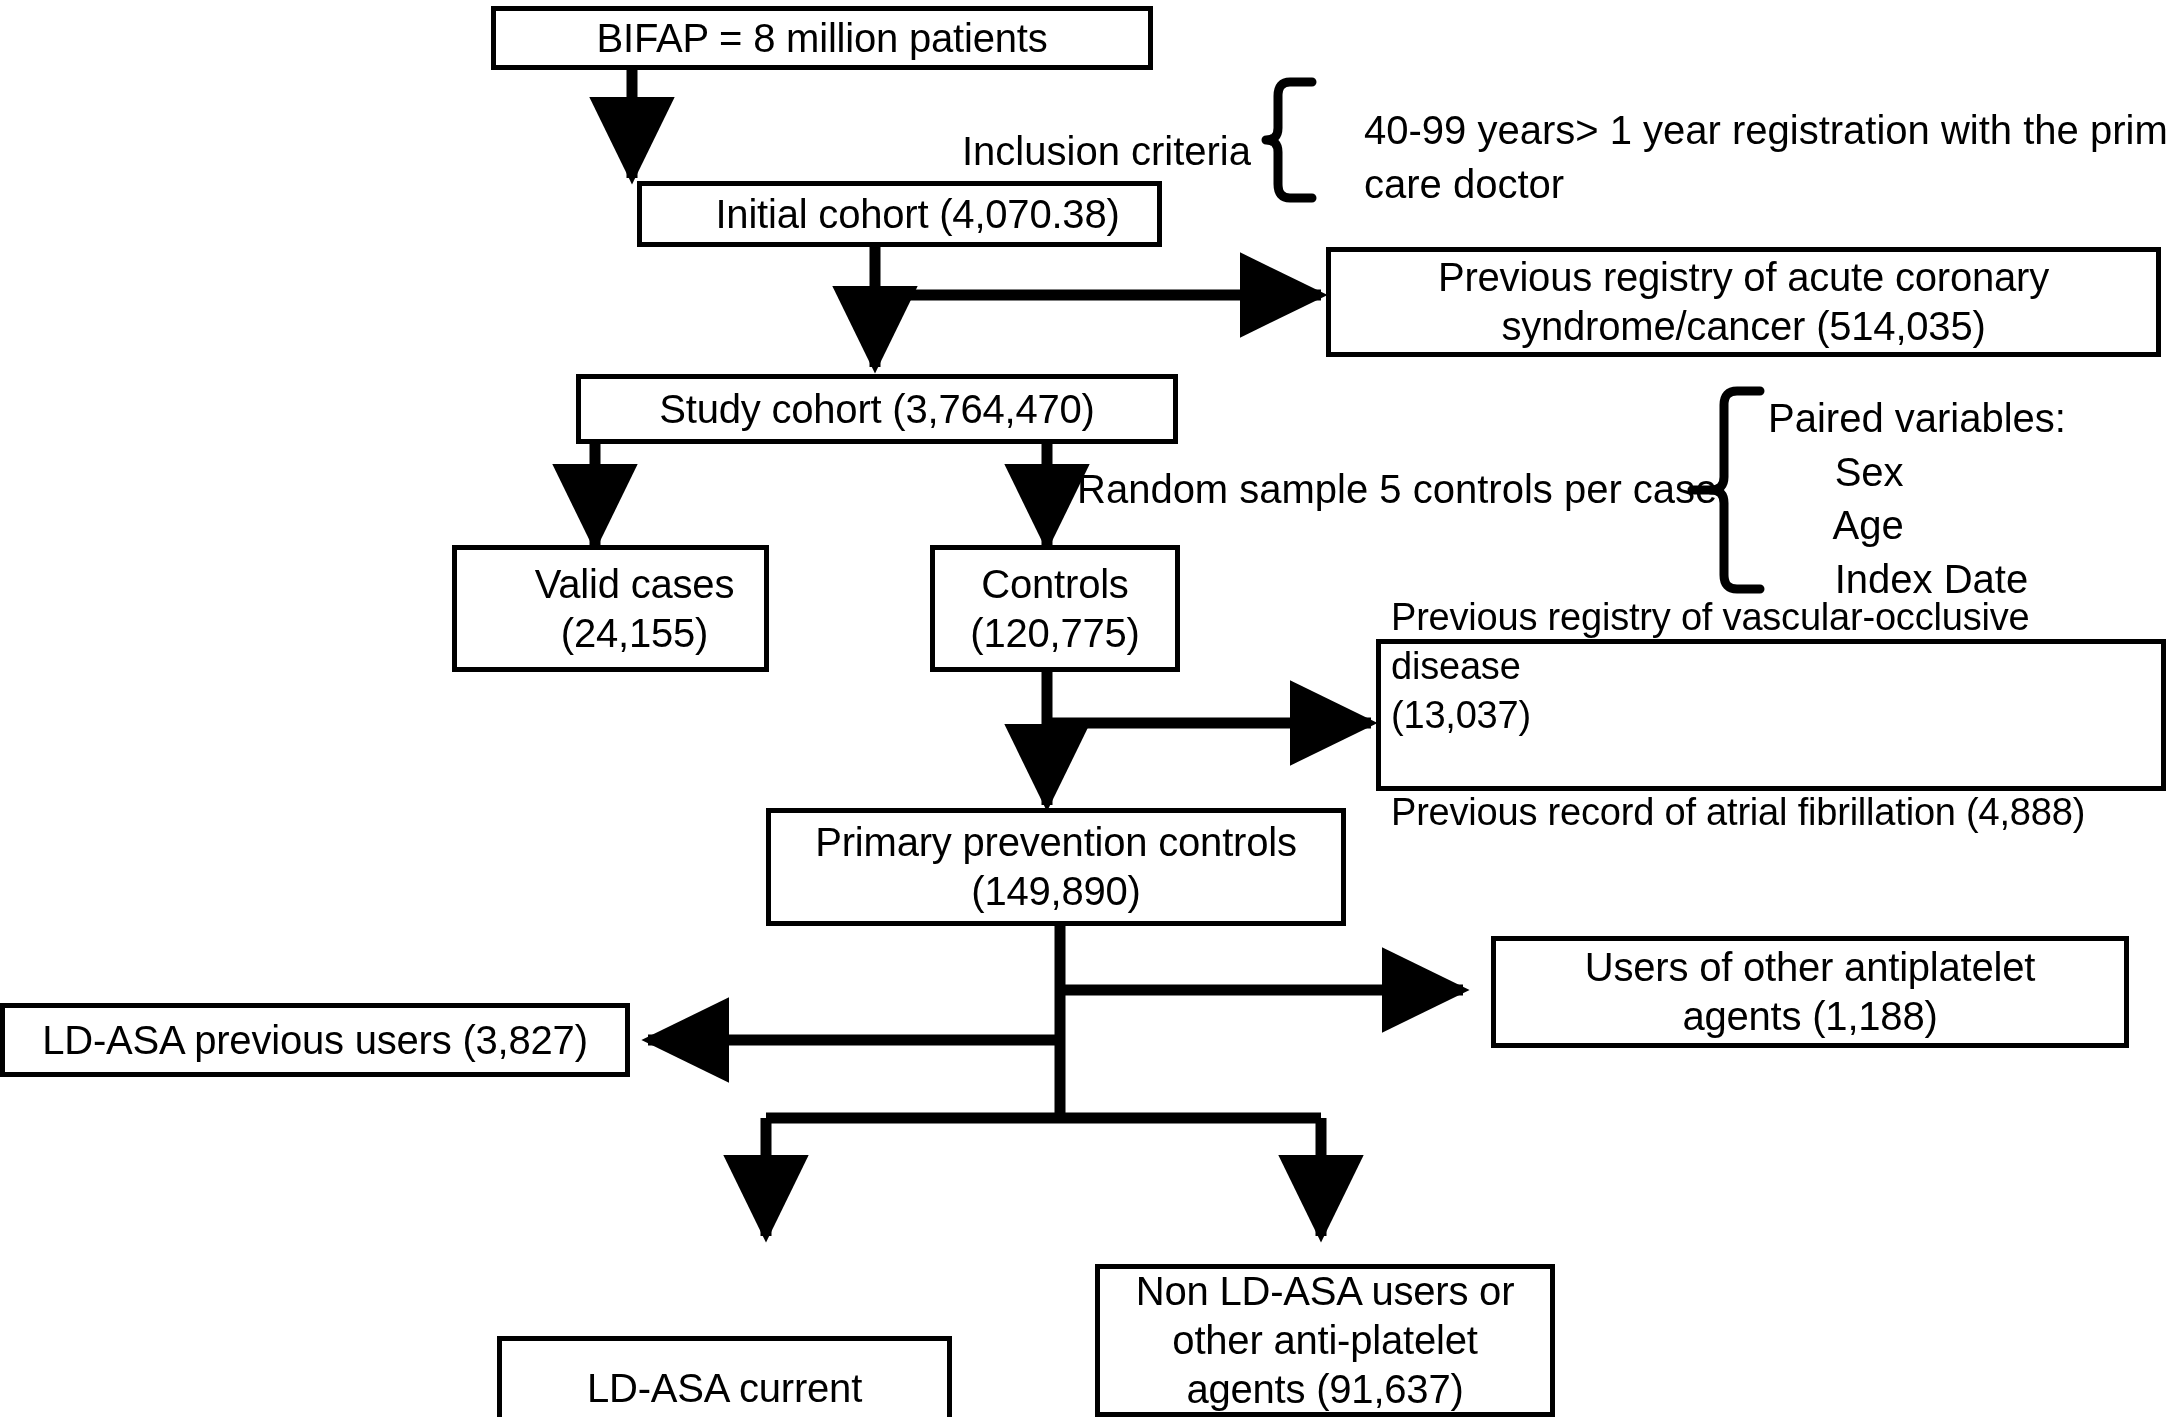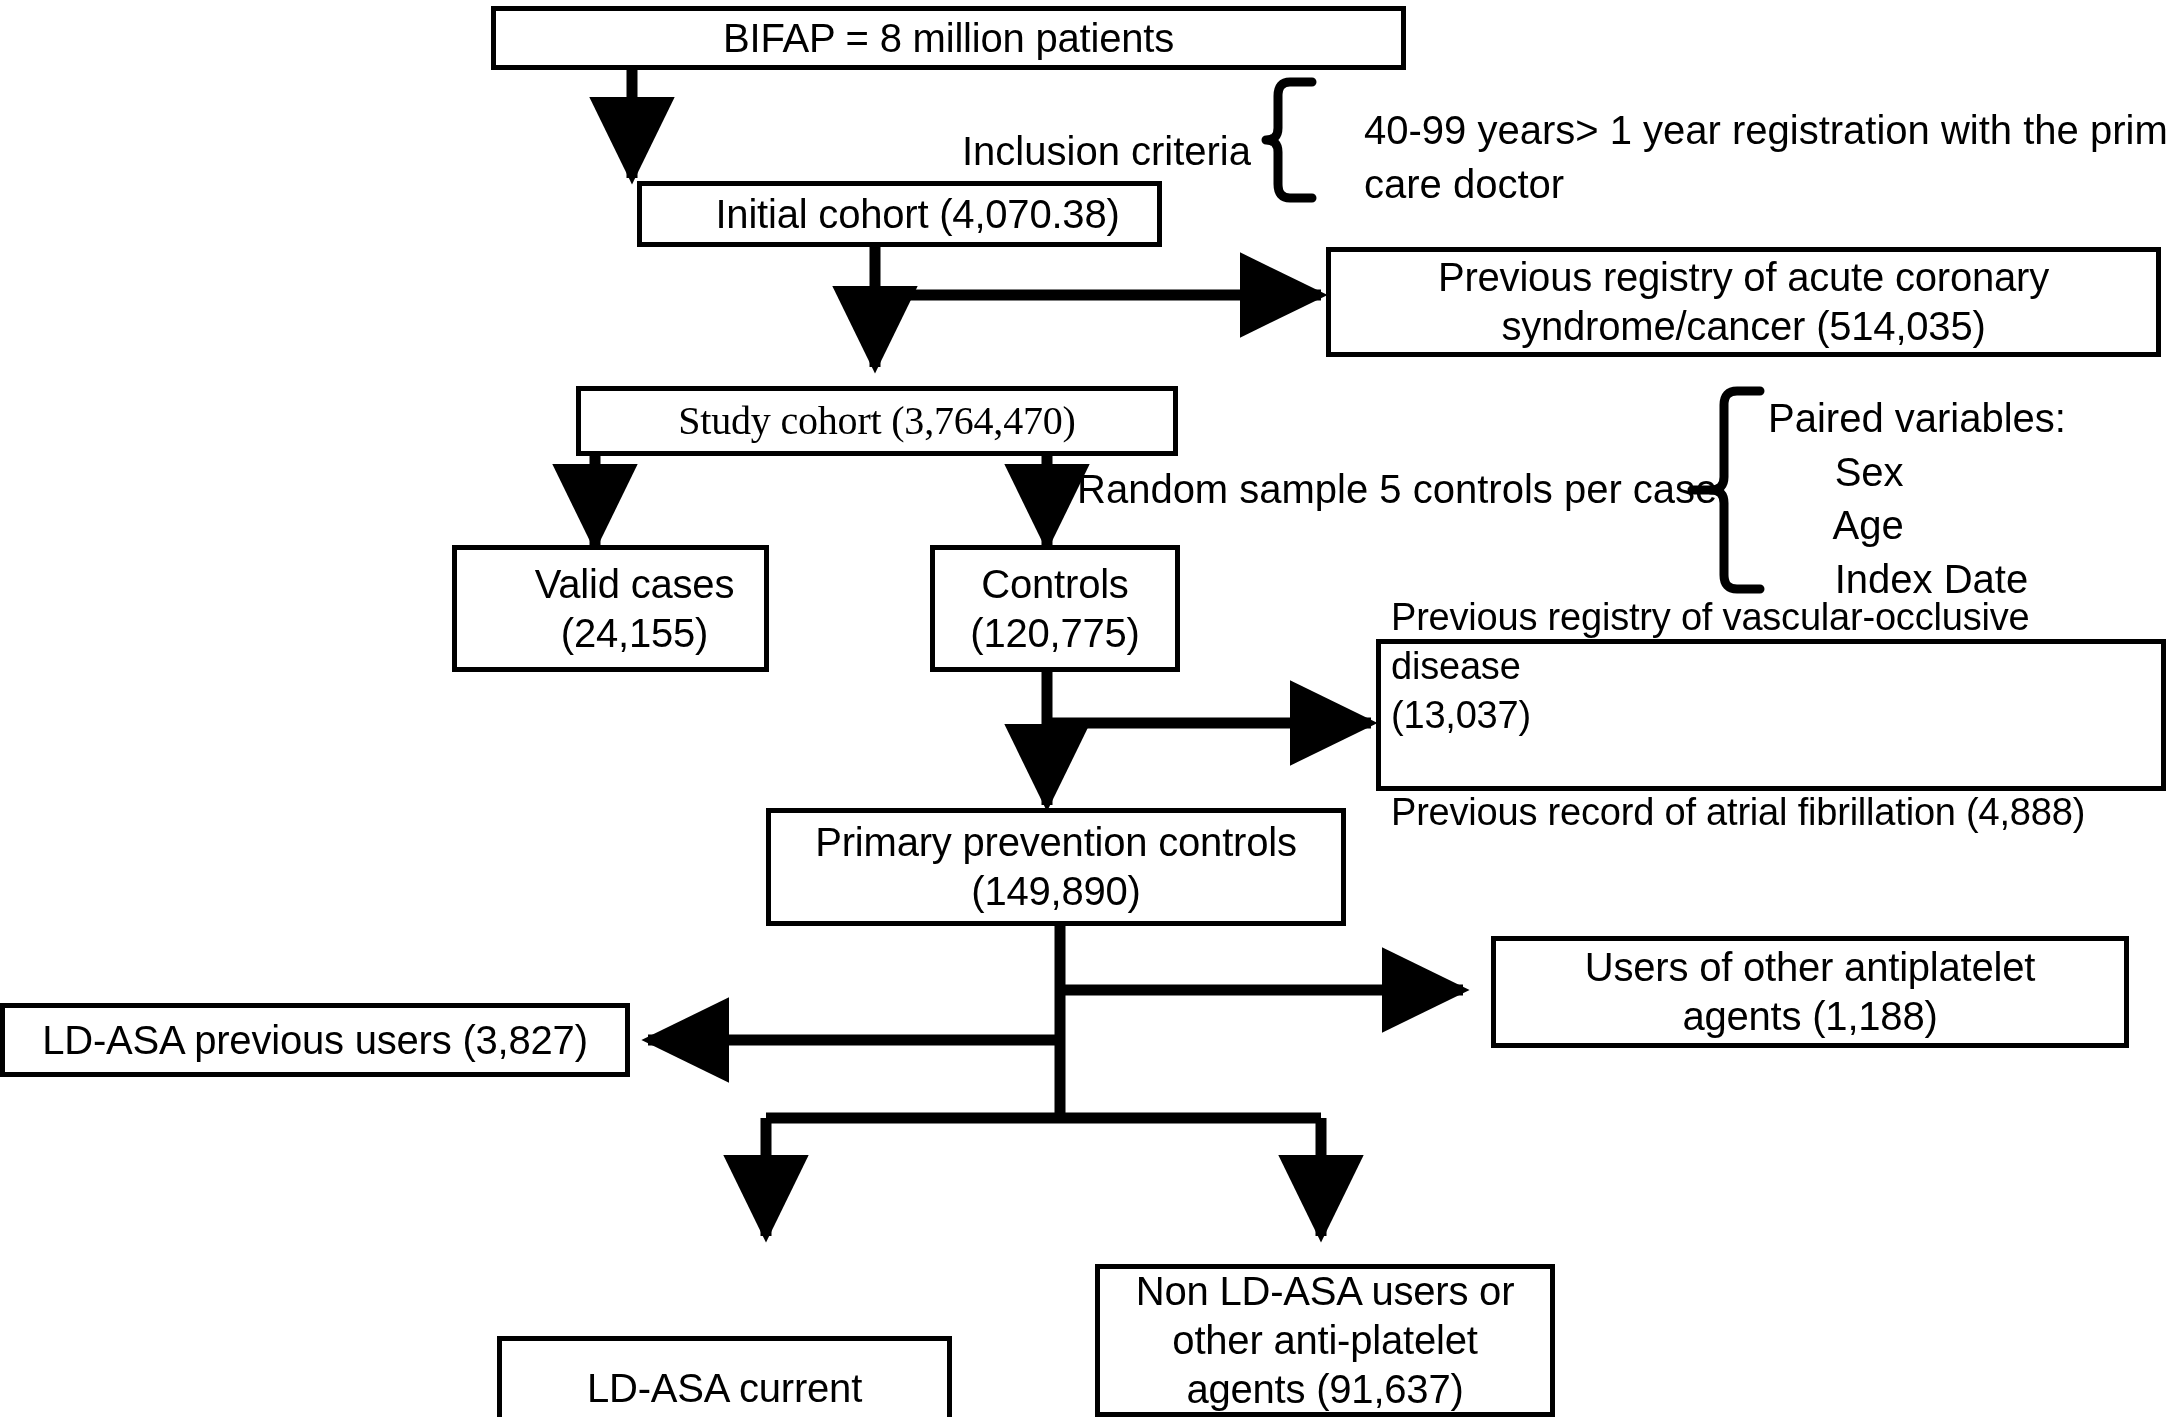--- a/index.html
+++ b/index.html
@@ -98,34 +98,34 @@
                Q1278,140 1278,152 L1278,184 Q1278,198 1290,198 L1312,198"></path>
     </g>
 
     <g stroke="#000000" stroke-width="9" fill="none" stroke-linecap="round" stroke-linejoin="round">
       <path d="M1760,391 L1737,391 Q1724,391 1724,405 L1724,477 Q1724,490 1711,490
                Q1724,490 1724,503 L1724,575 Q1724,589 1737,589 L1760,589"></path>
       <line x1="1711" y1="490" x2="1692" y2="490"></line>
     </g>
   </svg>
 
-  <div class="node" style="left:491px; top:6px; width:915px; height:64px;">
+  <div class="node" style="left:491px; top:6px; width:662px; height:64px;">
     <span class="txt">BIFAP = 8 million patients</span>
   </div>
 
   <div class="node" style="left:637px; top:181px; width:525px; height:66px;padding-left:36px;">
     <span class="txt">Initial cohort (4,070.38)</span>
   </div>
 
   <div class="node" style="left:1326px; top:247px; width:835px; height:110px; white-space:pre-line;">
     <span class="txt">Previous registry of acute coronary
 syndrome/cancer (514,035)</span>
   </div>
 
-  <div class="node" style="left:576px; top:386px; width:602px; height:70px;font-family:Liberation Serif, serif;">
+  <div class="node" style="left:576px; top:374px; width:602px; height:70px;">
     <span class="txt">Study cohort (3,764,470)</span>
   </div>
 
   <div class="node" style="left:452px; top:545px; width:317px; height:127px; white-space:pre-line;padding-left:48px;">
     <span class="txt">Valid cases
 (24,155)</span>
   </div>
 
   <div class="node" style="left:930px; top:545px; width:250px; height:127px; white-space:pre-line;">
     <span class="txt">Controls

